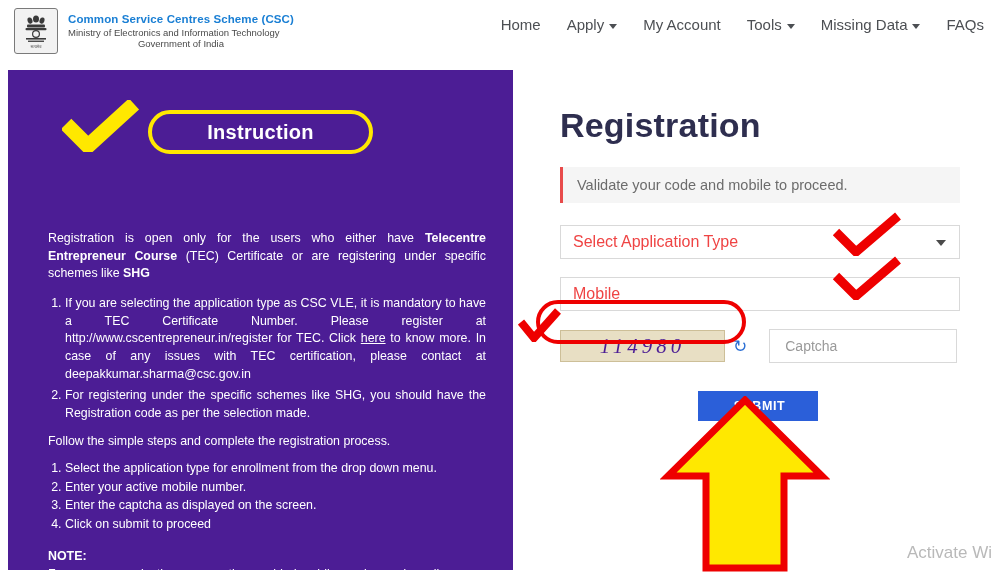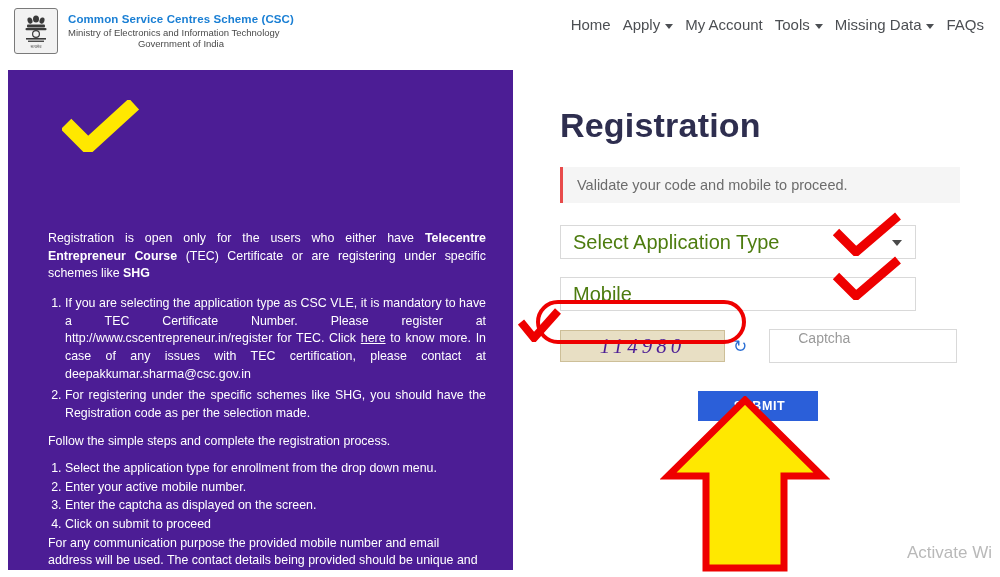--- a/index.html
+++ b/index.html
@@ -52,21 +52,21 @@
     color: #4a4a4a;
     font-size: 9.5px;
   }
   .brand-line3 { text-align: center; }
 
   .nav {
     position: absolute;
     right: 16px; top: 16px;
     display: flex;
     align-items: flex-end;
-    gap: 12px;
+    gap: 26px;
   }
   .nav-item {
     color: #4c4f53;
     font-size: 15px;
     display: flex;
     align-items: center;
     gap: 5px;
     cursor: pointer;
     white-space: nowrap;
   }
@@ -165,29 +165,29 @@
     border-left: 3px solid #e84b4b;
     display: flex;
     align-items: center;
     padding-left: 14px;
     color: #6c6c6c;
     font-size: 14.5px;
     margin-bottom: 22px;
   }
   .field {
     position: relative;
-    width: 356px; height: 34px;
+    width: 400px; height: 34px;
     border: 1px solid #d9d9d9;
     background: #ffffff;
     margin-bottom: 18px;
     display: flex;
     align-items: center;
     padding: 0 12px;
-    color: #4d7c0f;
-    font-size: 20px;
+    color: #ef4444;
+    font-size: 16px;
   }
   .field.select::after {
     content: "";
     position: absolute;
     right: 13px; top: 14px;
     width: 0; height: 0;
     border-left: 5px solid transparent;
     border-right: 5px solid transparent;
     border-top: 6px solid #4a4a4a;
   }
@@ -215,22 +215,22 @@
     color: #2b6fd4;
     font-size: 17px;
     cursor: pointer;
   }
   .captcha-input {
     margin-left: 22px;
     width: 188px; height: 34px;
     border: 1px solid #d9d9d9;
     background: #ffffff;
     display: flex;
-    align-items: flex-start;
-    padding-left: 28px;
+    align-items: center;
+    padding-left: 15px;
     color: #9a9a9a;
     font-size: 14px;
   }
   .submit-btn {
     margin: 28px 0 0 138px;
     width: 120px; height: 30px;
     background: #2b5fd9;
     color: #ffffff;
     border: none;
     font-size: 12.5px;
@@ -328,24 +328,28 @@
           <span>For registering under the specific schemes like SHG, you should have the Registration code as per the selection made.</span>
         </li>
       </ol>
       <div class="follow-line">Follow the simple steps and complete the registration process.</div>
       <ol class="steps-list">
         <li>Select the application type for enrollment from the drop down menu.</li>
         <li>Enter your active mobile number.</li>
         <li>Enter the captcha as displayed on the screen.</li>
         <li>Click on submit to proceed</li>
       </ol>
+      <div class="note-title">NOTE:</div>
       <div class="note-body">For any communication purpose the provided mobile number and email address will be used. The contact details being provided should be unique and should not be used more than once.</div>
     </div>
   </div>
 
+  <div class="instruction-badge">
+    <span>Instruction</span>
+  </div>
   <svg class="annot check-mark" width="78" height="52" viewBox="0 0 78 52">
     <path d="M4 24 L26 46 L72 4" fill="none" stroke="#ffe800" stroke-width="15" stroke-linecap="butt" stroke-linejoin="miter"></path>
   </svg>
 
   <div class="form-area">
     <div class="form-title">Registration</div>
 
     <div class="alert-bar">
       <span>Validate your code and mobile to proceed.</span>
     </div>

